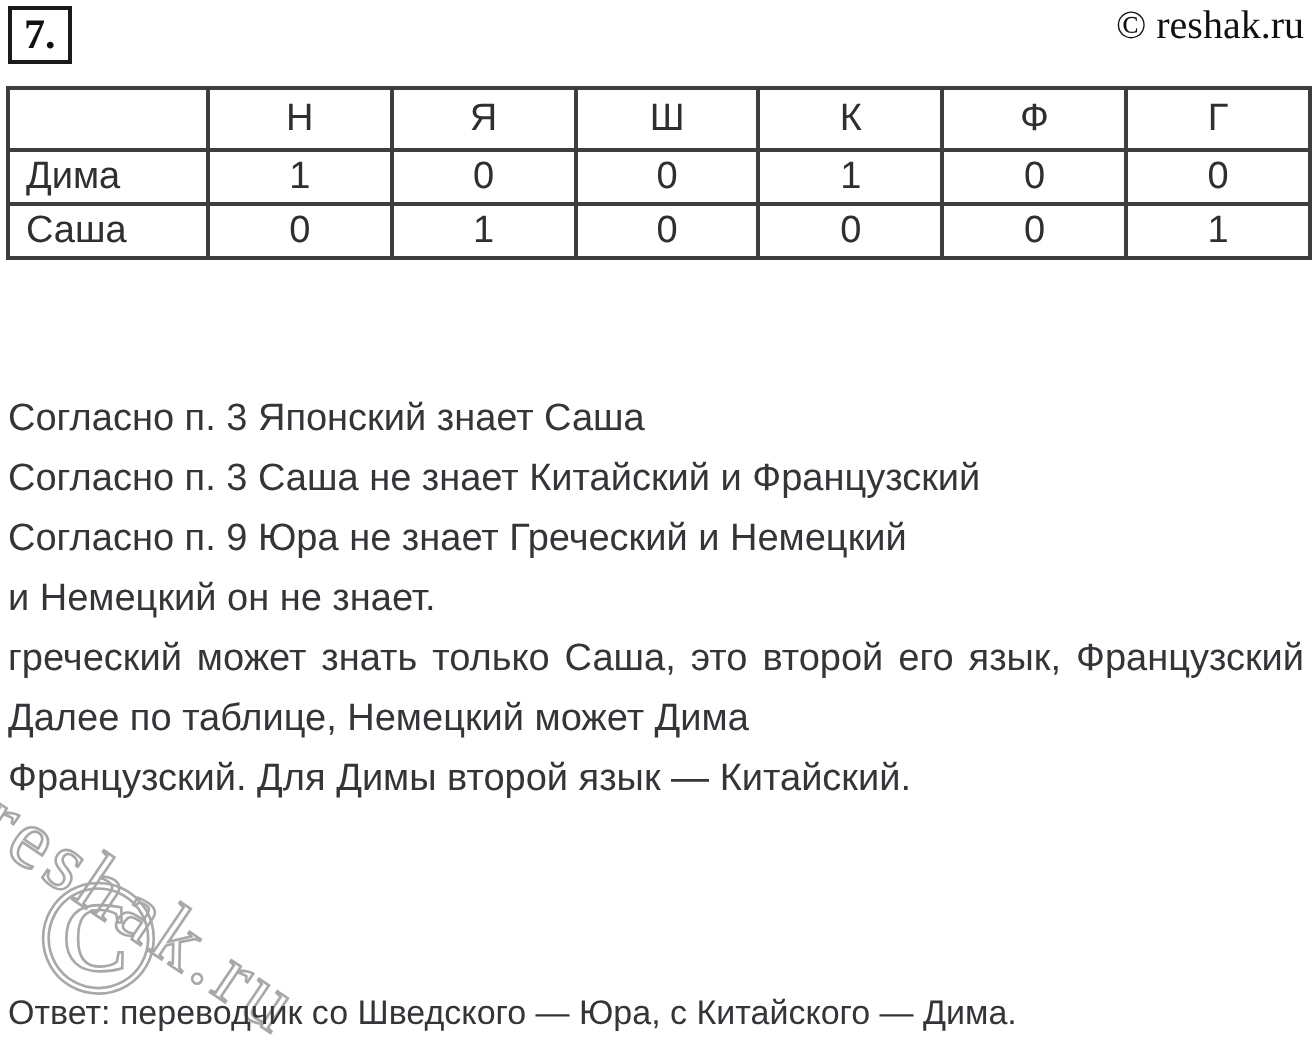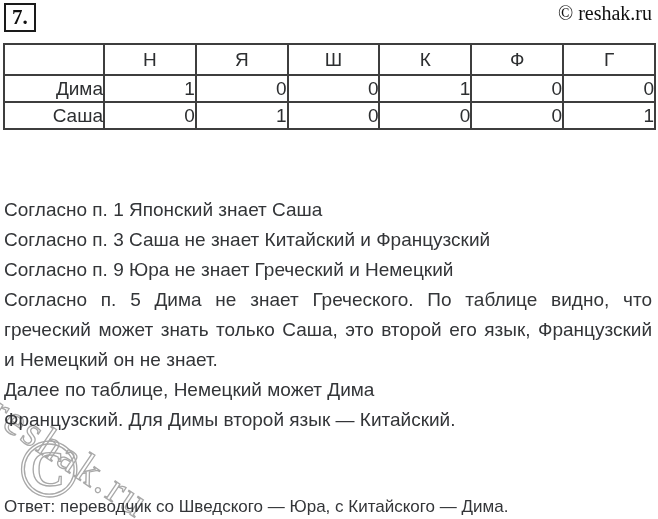--- a/index.html
+++ b/index.html
@@ -49,21 +49,21 @@
   table.lang-table th, table.lang-table td {
     border: 2px solid #3e3e3e;
     font-size: 19px;
     font-weight: normal;
     color: #2d2f31;
     text-align: center;
     padding: 0;
   }
   table.lang-table col.name-col { width: 100px; }
   table.lang-table tr.head-row th { height: 29px; }
-  table.lang-table tr.data-row td { height: 25px; text-align: right; }
+  table.lang-table tr.data-row td { height: 25px; }
   table.lang-table td.name-cell {
     text-align: left;
     padding-left: 8px;
   }
 
   
   .solution {
     position: absolute;
     top: 195px; left: 4px;
     width: 648px;
@@ -158,26 +158,25 @@
         <td>1</td>
         <td>0</td>
         <td>0</td>
         <td>0</td>
         <td>1</td>
       </tr>
     </tbody>
   </table>
 
   <div class="solution">
-    <div class="line">Согласно п. 1 Японский знает Саша</div>
+    <div class="line">Согласно п. 3 Японский знает Саша</div>
     <div class="line">Согласно п. 3 Саша не знает Китайский и Французский</div>
     <div class="line">Согласно п. 9 Юра не знает Греческий и Немецкий</div>
-    <div class="line jfull">Согласно п. 5 Дима не знает Греческого. По таблице видно, что</div>
+    <div class="line">и Немецкий он не знает.</div>
     <div class="line jfull">греческий может знать только Саша, это второй его язык, Французский</div>
-    <div class="line">и Немецкий он не знает.</div>
     <div class="line">Далее по таблице, Немецкий может Дима</div>
     <div class="line">Французский. Для Димы второй язык — Китайский.</div>
   </div>
 
   <div class="answer-line">Ответ: переводчик со Шведского — Юра, с Китайского — Дима.</div>
 
   <div class="watermark-text">reshak.ru</div>
 
   <div class="watermark-copy">©</div>
 

